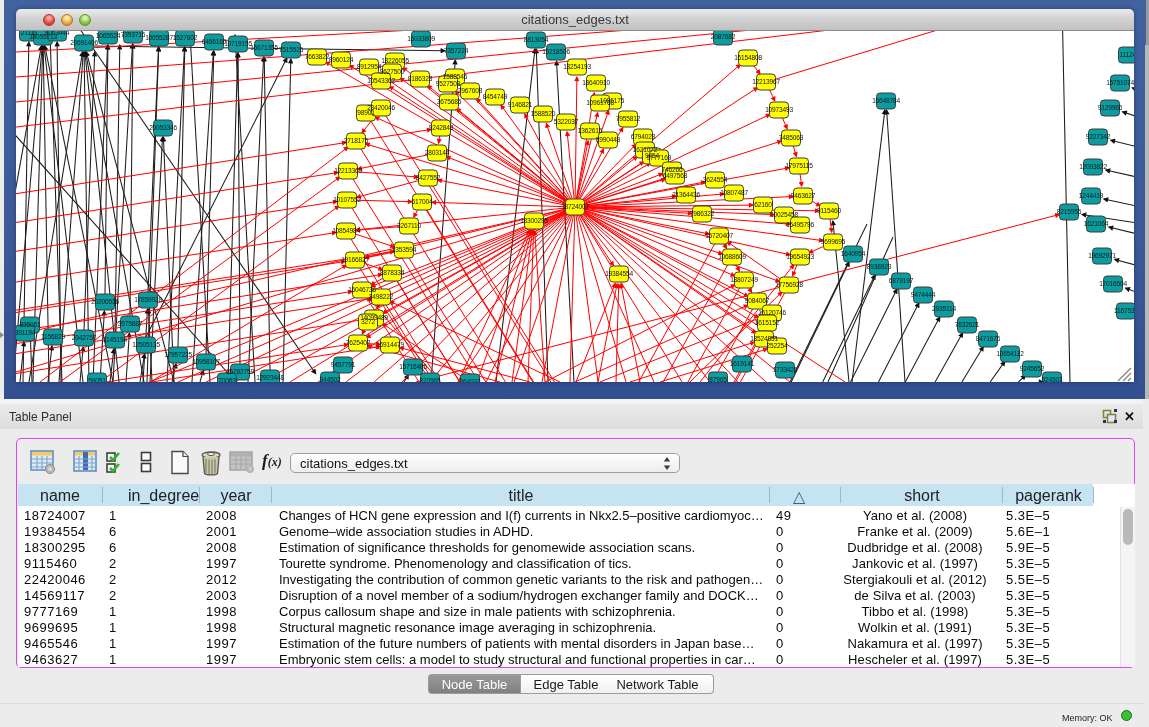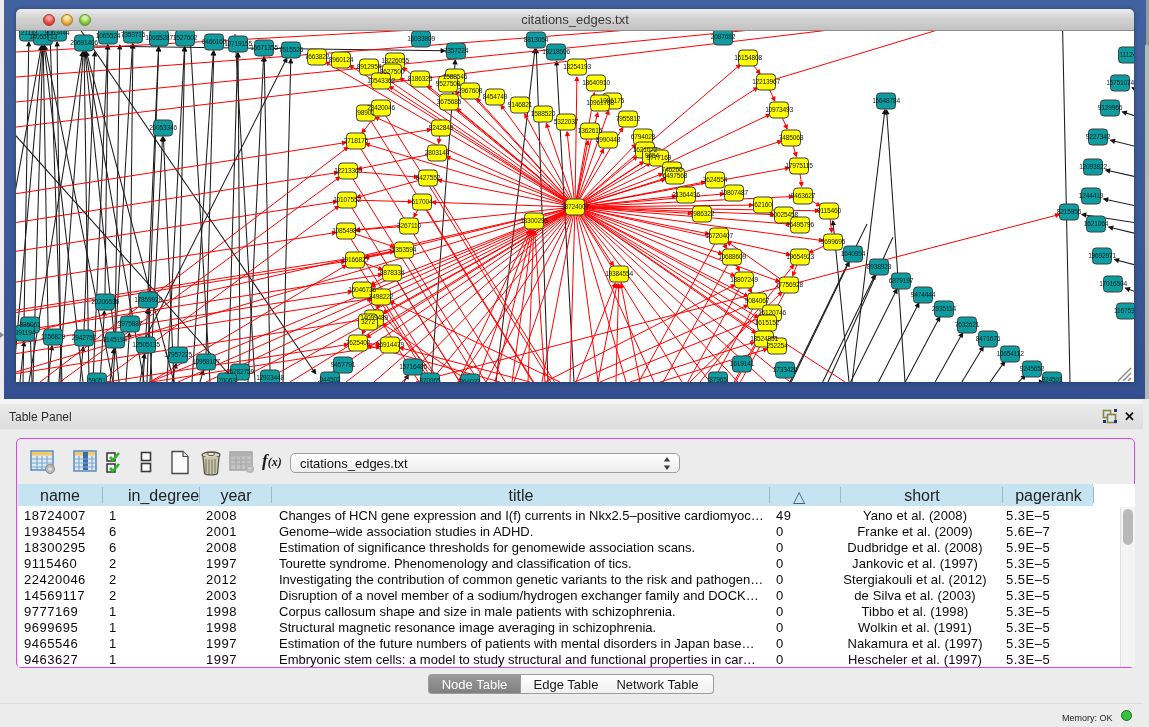--- a/index.html
+++ b/index.html
@@ -713,21 +713,21 @@
           <div class="c5">Yano et al. (2008)</div>
           <div class="c6">5.3E–5</div>
         </div>
         <div class="tr">
           <div class="c0">19384554</div>
           <div class="c1">6</div>
           <div class="c2">2001</div>
           <div class="c3">Genome–wide association studies in ADHD.</div>
           <div class="c4">0</div>
           <div class="c5">Franke et al. (2009)</div>
-          <div class="c6">5.6E–7</div>
+          <div class="c6">5.6E–1</div>
         </div>
         <div class="tr">
           <div class="c0">18300295</div>
           <div class="c1">6</div>
           <div class="c2">2008</div>
           <div class="c3">Estimation of significance thresholds for genomewide association scans.</div>
           <div class="c4">0</div>
           <div class="c5">Dudbridge et al. (2008)</div>
           <div class="c6">5.9E–5</div>
         </div>

